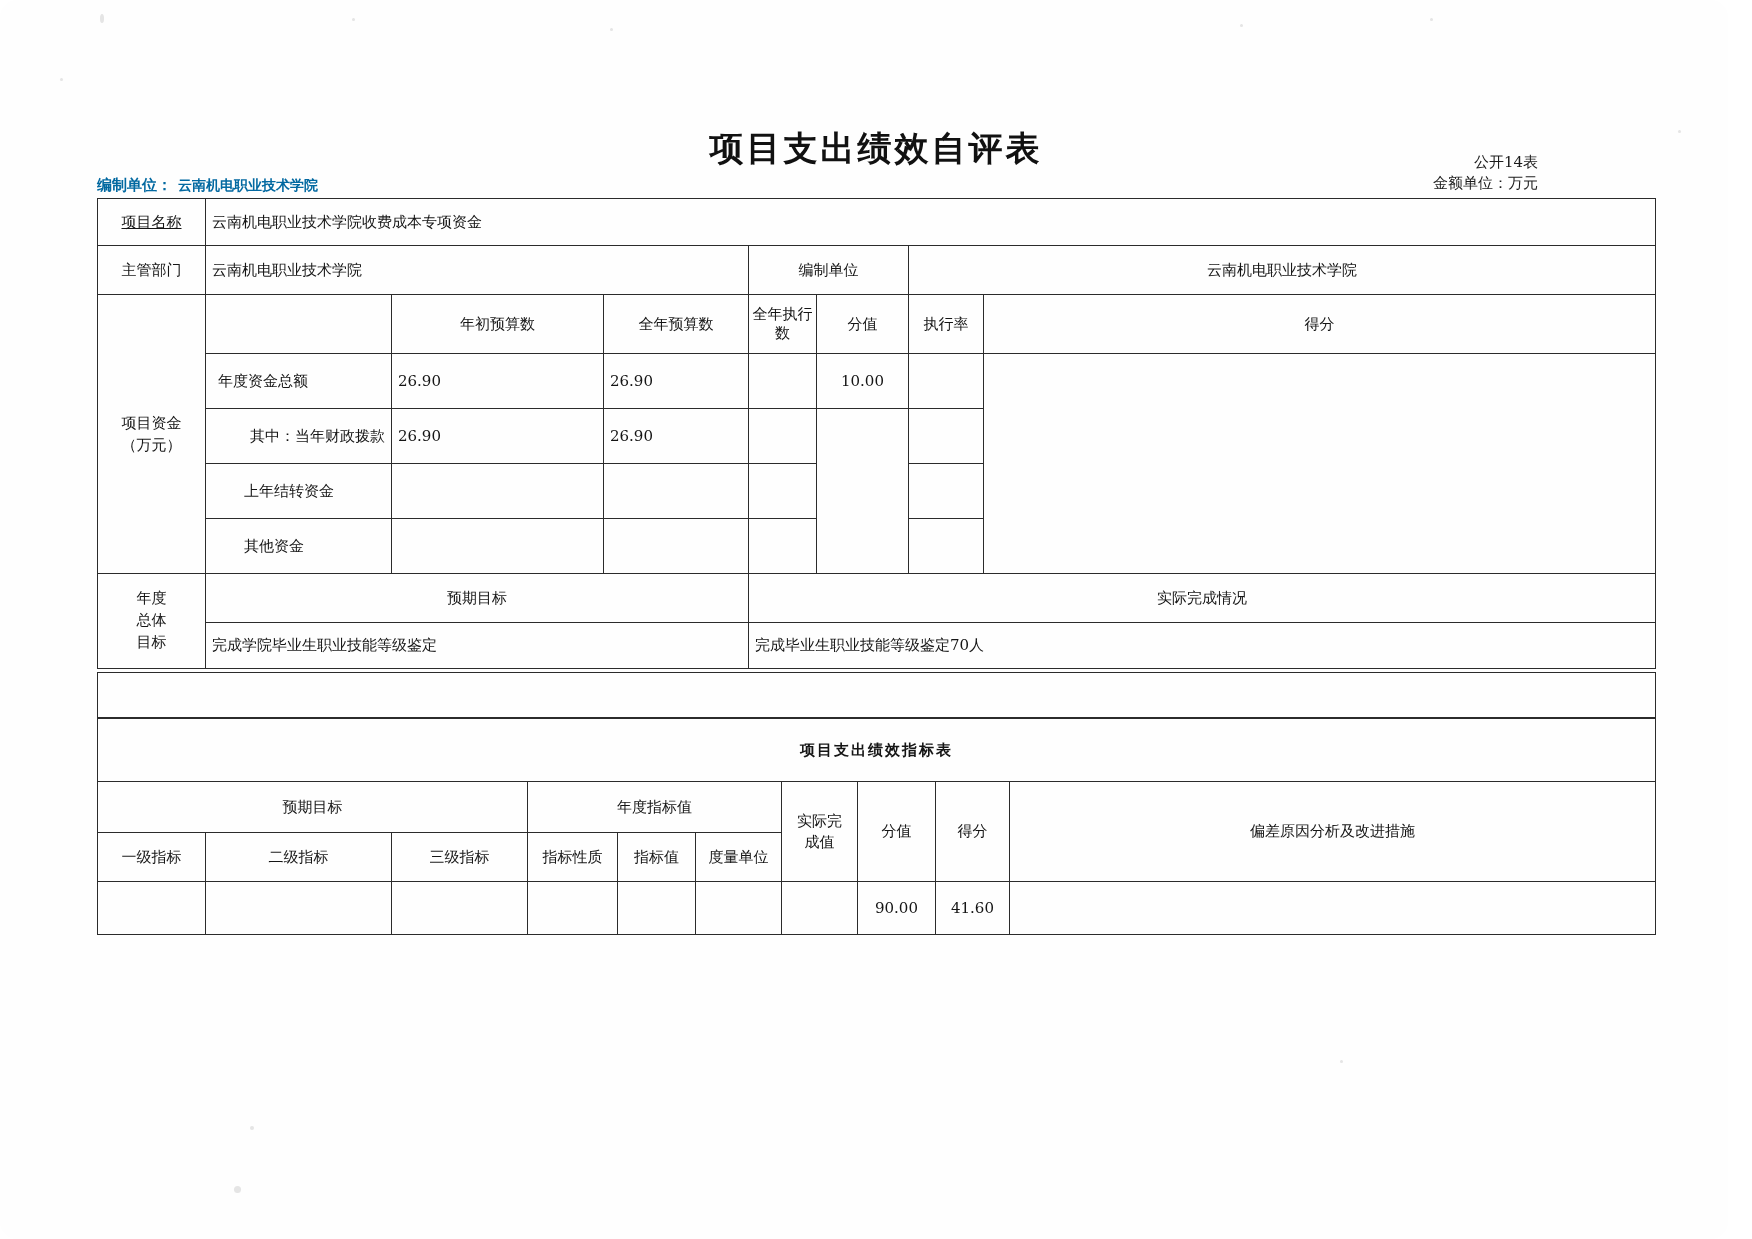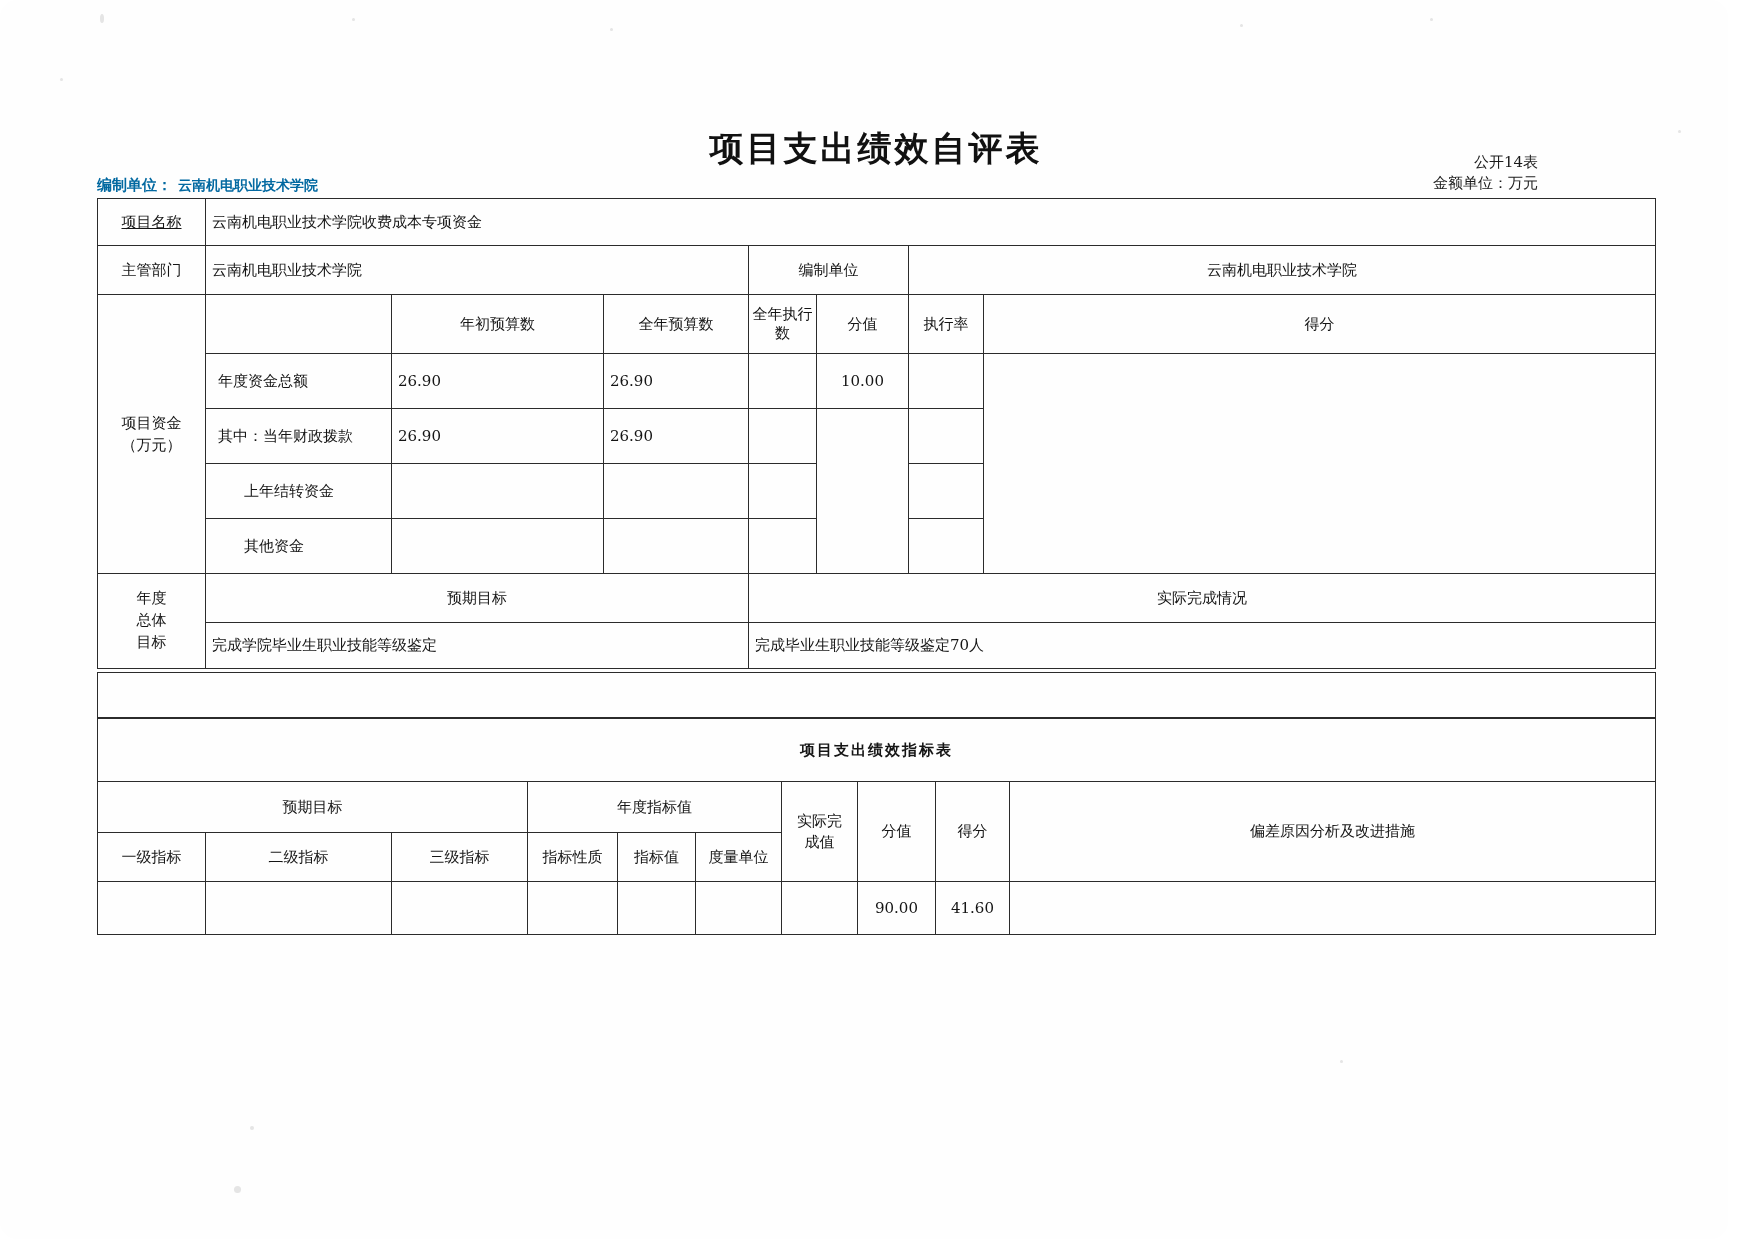--- a/index.html
+++ b/index.html
@@ -165,21 +165,21 @@
       <td class="l" style="height:54px;padding-left:12px;">年度资金总额</td>
       <td class="r">26.90</td>
       <td class="r">26.90</td>
       <td class="r"></td>
       <td class="c">10.00</td>
       <td class="c"></td>
       <td class="c" rowspan="4"></td>
     </tr>
 
     <tr>
-      <td class="l" style="height:54px;padding-left:12px;">其中：当年财政拨款</td>
+      <td class="l" style="height:54px;padding-left:12px;text-align:right;">其中：当年财政拨款</td>
       <td class="r">26.90</td>
       <td class="r">26.90</td>
       <td class="r"></td>
       <td class="c" rowspan="3"></td>
       <td class="c"></td>
     </tr>
 
     <tr>
       <td class="l" style="height:54px;padding-left:38px;">上年结转资金</td>
       <td class="r"></td>

